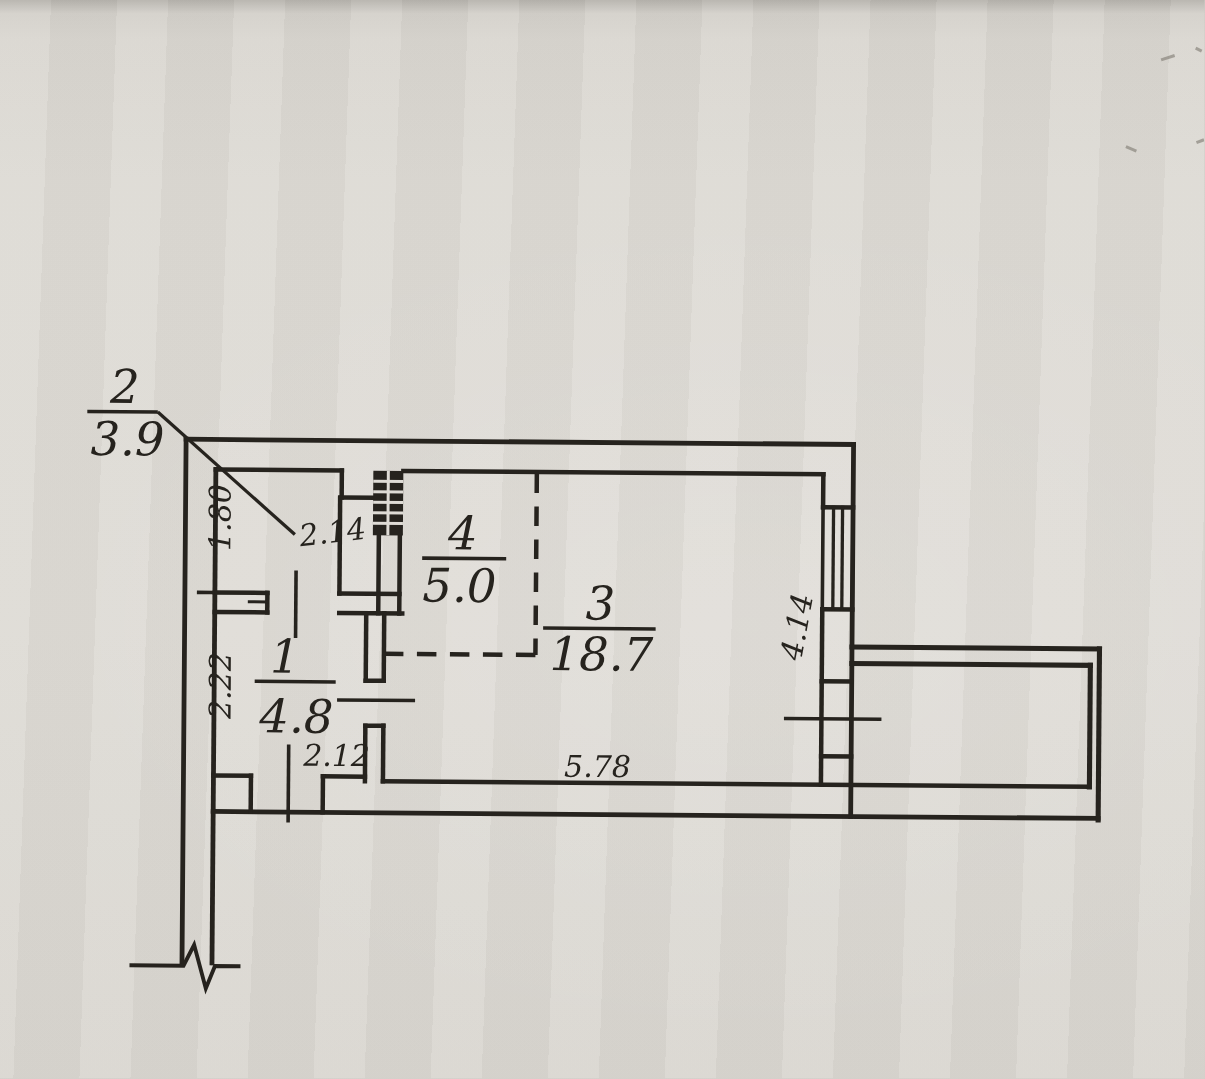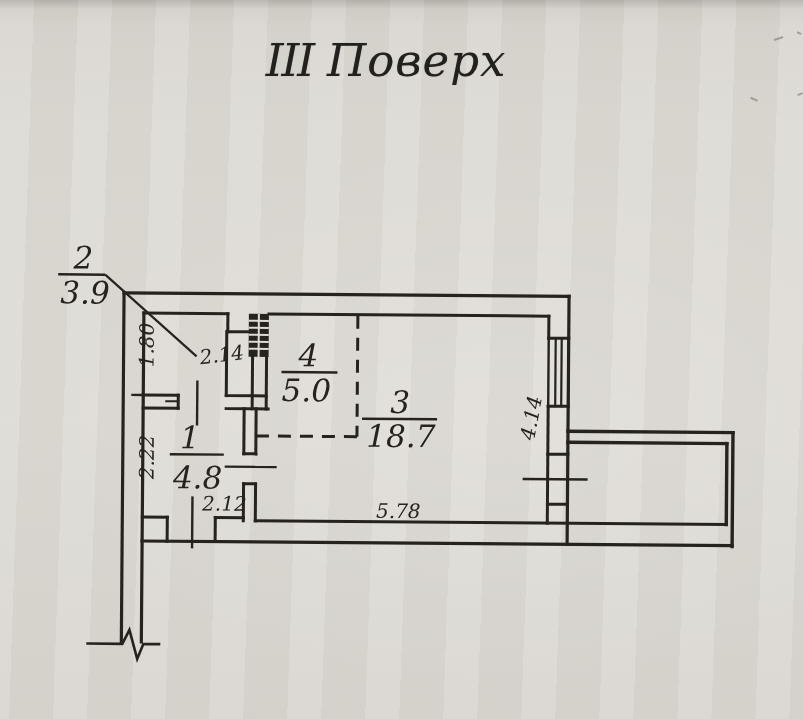--- a/index.html
+++ b/index.html
@@ -41,23 +41,20 @@
   }
   .num{font-size:31px;}
   .dim{font-size:20px;}
 </style>
 </head>
 <body>
 
 <div class="paper">
   <div class="sheen"></div>
 
-  <div class="title">
-    <span class="roman">III</span><span>Поверх</span>
-  </div>
 
   <svg width="803" height="719" viewBox="0 0 803 719">
     <g transform="rotate(0.45 400 430)">
 
       <g stroke="#26231e" stroke-width="3.2" fill="none" stroke-linecap="square">
         <path d="M123 295 H568"></path>
         <path d="M568 295 V543"></path>
         <path d="M123 295 V644"></path>
         <path d="M143 315 V644"></path>
         <path d="M143 543 H733"></path>

